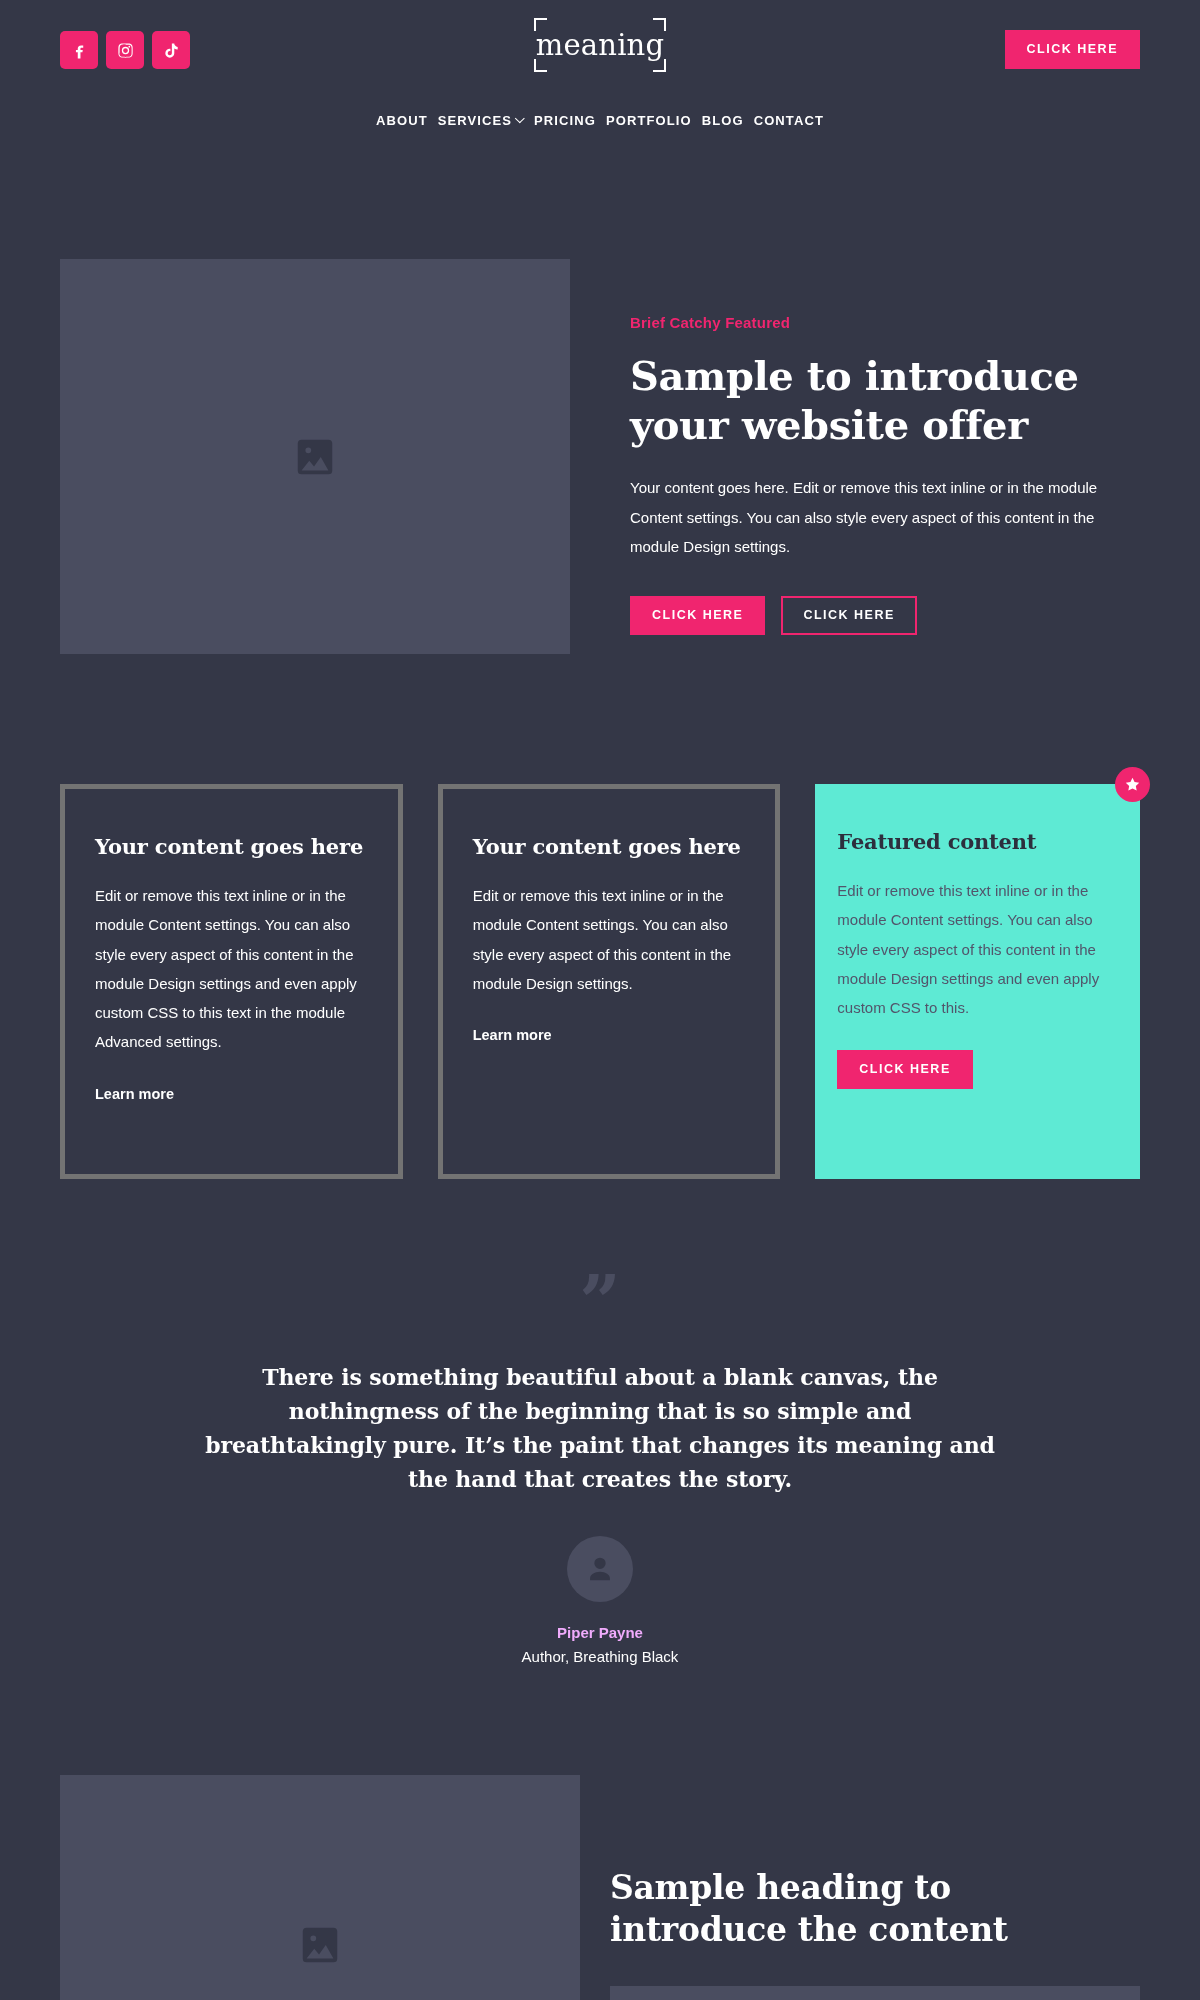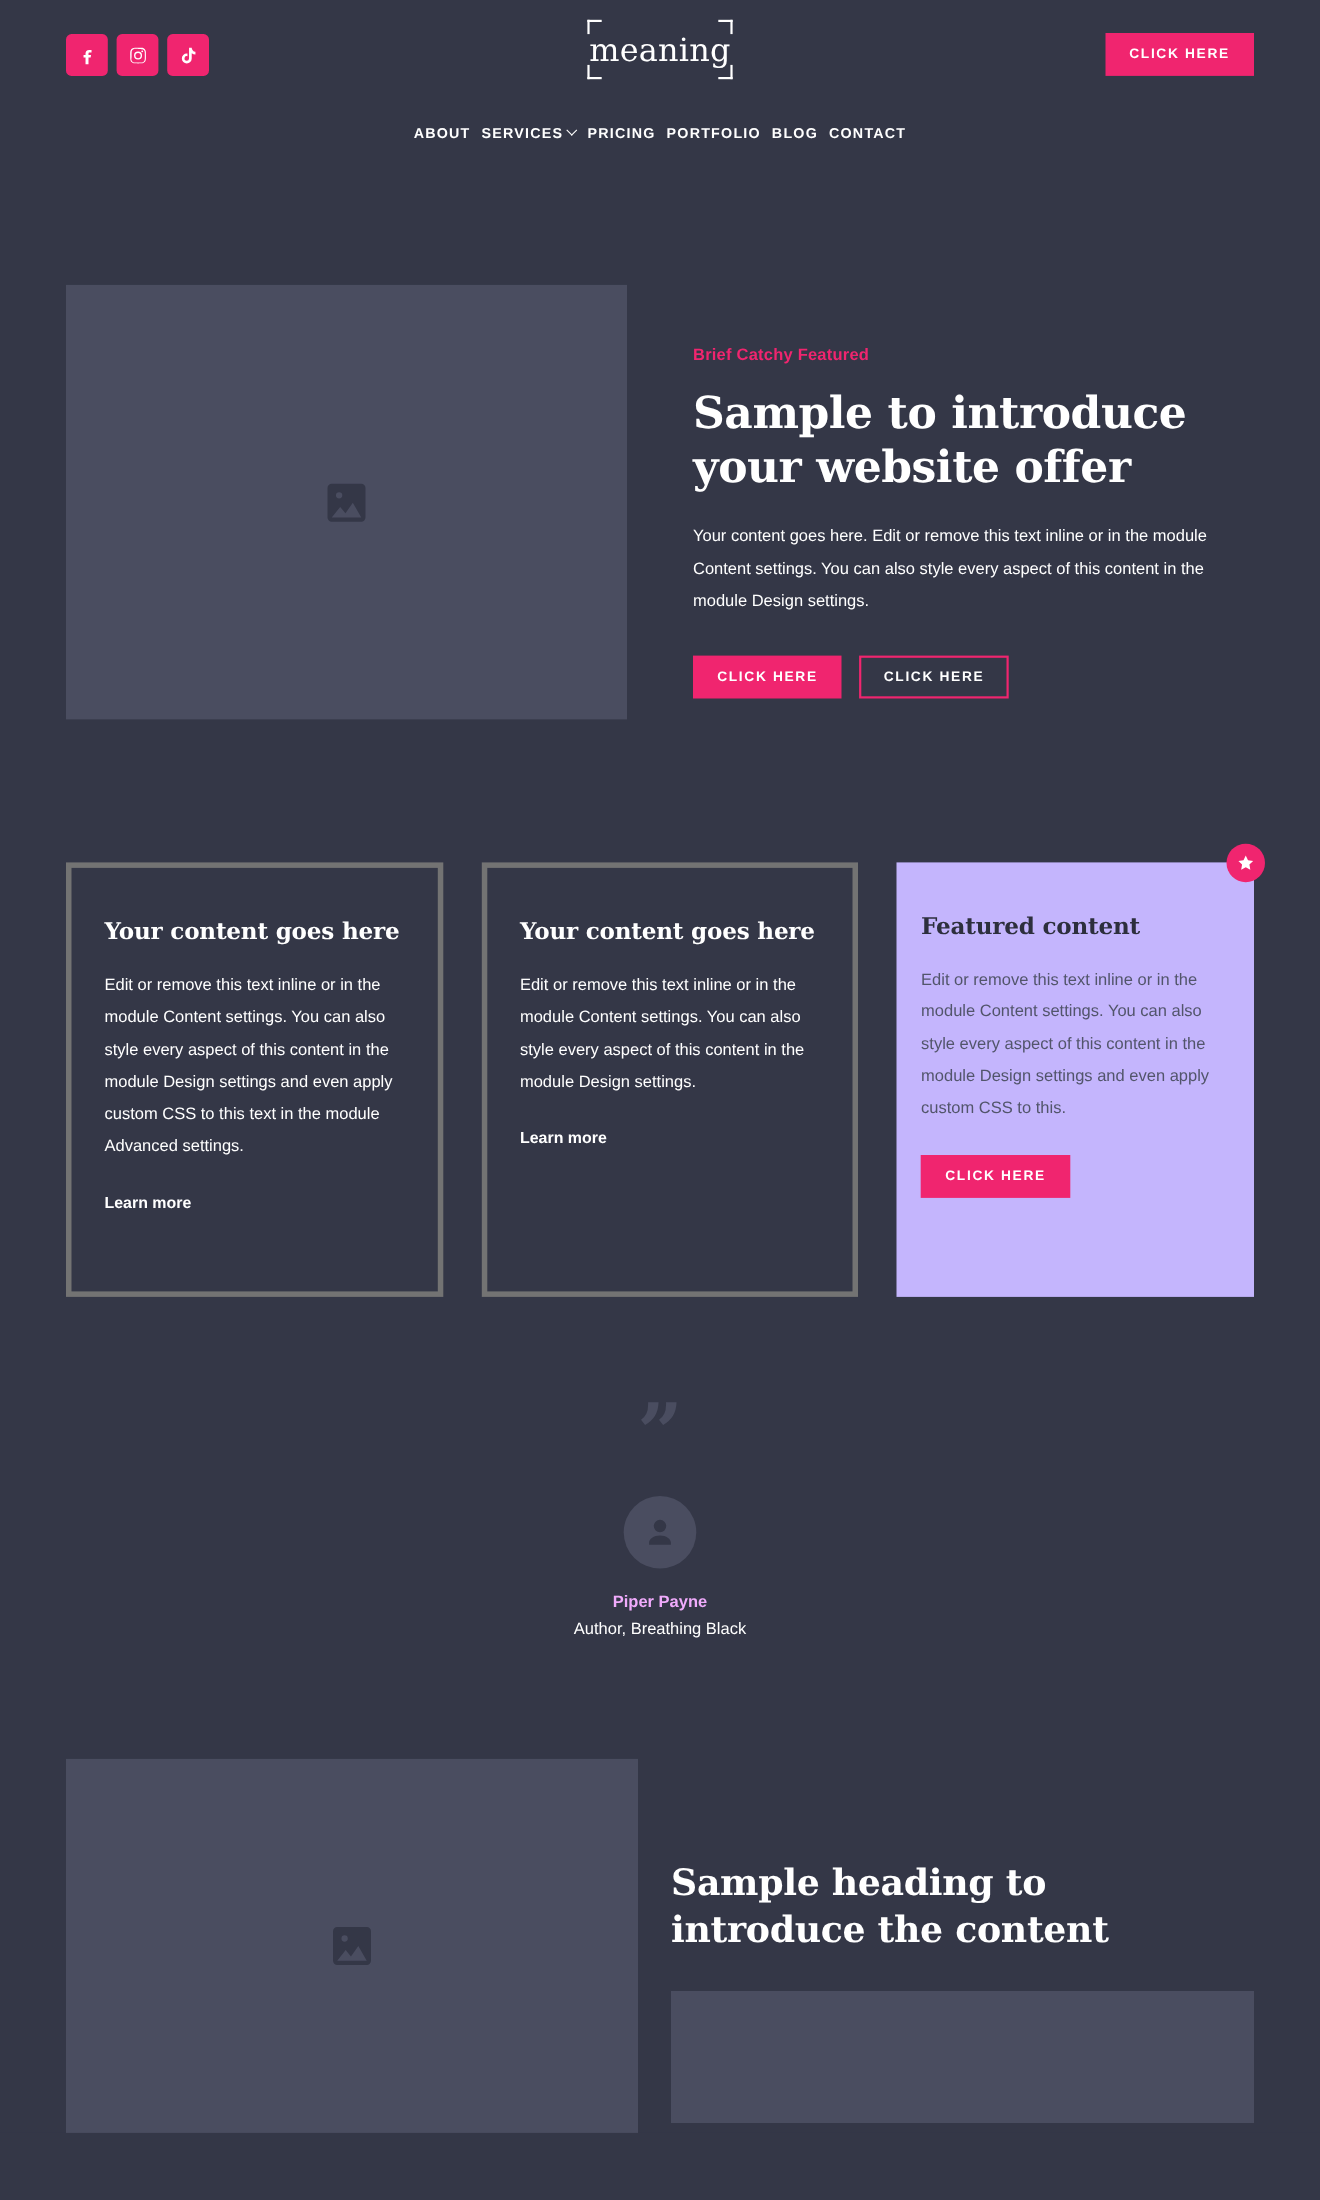--- a/index.html
+++ b/index.html
@@ -168,21 +168,21 @@
     margin-bottom: 28px;
   }
   .learn {
     color: #ffffff;
     font-size: 14.5px;
     font-weight: 700;
     cursor: pointer;
     display: inline-block;
   }
   .card.featured {
-    background: #c4b5fd;
+    background: #5eead4;
     border: none;
     padding: 45px 30px 40px 22px;
   }
   .card.featured h3 { color: #2d2f3d; }
   .card.featured p { color: #52556b; }
   .star-badge {
     position: absolute;
     top: -17px; right: -10px;
     width: 35px; height: 35px;
     background: #f0256f;
@@ -338,20 +338,21 @@
           </svg>
       </div>
       <h3>Featured content</h3>
       <p>Edit or remove this text inline or in the module Content settings. You can also style every aspect of this content in the module Design settings and even apply custom CSS to this.</p>
       <button class="btn-pink">CLICK HERE</button>
     </div>
   </div>
 
   <div class="quote-sec">
     <span class="quote-mark">”</span>
+    <div class="quote-text">There is something beautiful about a blank canvas, the nothingness of the beginning that is so simple and breathtakingly pure. It’s the paint that changes its meaning and the hand that creates the story.</div>
     <div class="avatar">
       <svg viewBox="0 0 24 24">
           <path d="M12 12a4 4 0 1 0 0-8 4 4 0 0 0 0 8zm0 2c-4 0-7 2.2-7 4.6V20h14v-1.4c0-2.4-3-4.6-7-4.6z"></path>
         </svg>
     </div>
     <div class="author-name">Piper Payne</div>
     <div class="author-role">Author, Breathing Black</div>
   </div>
 
   <div class="bottom">

